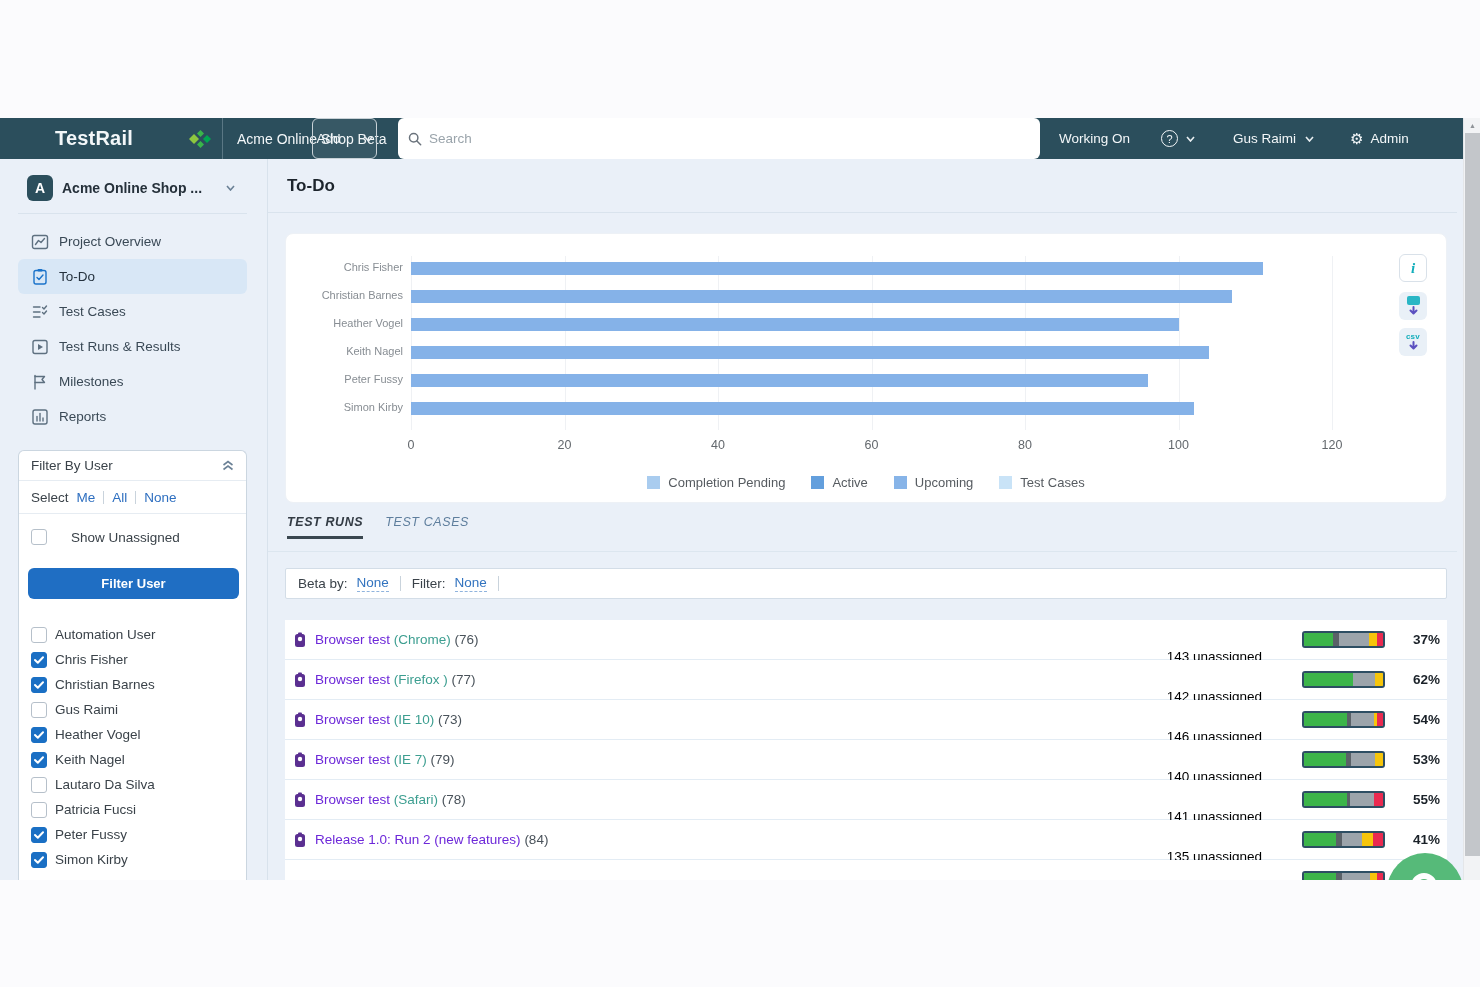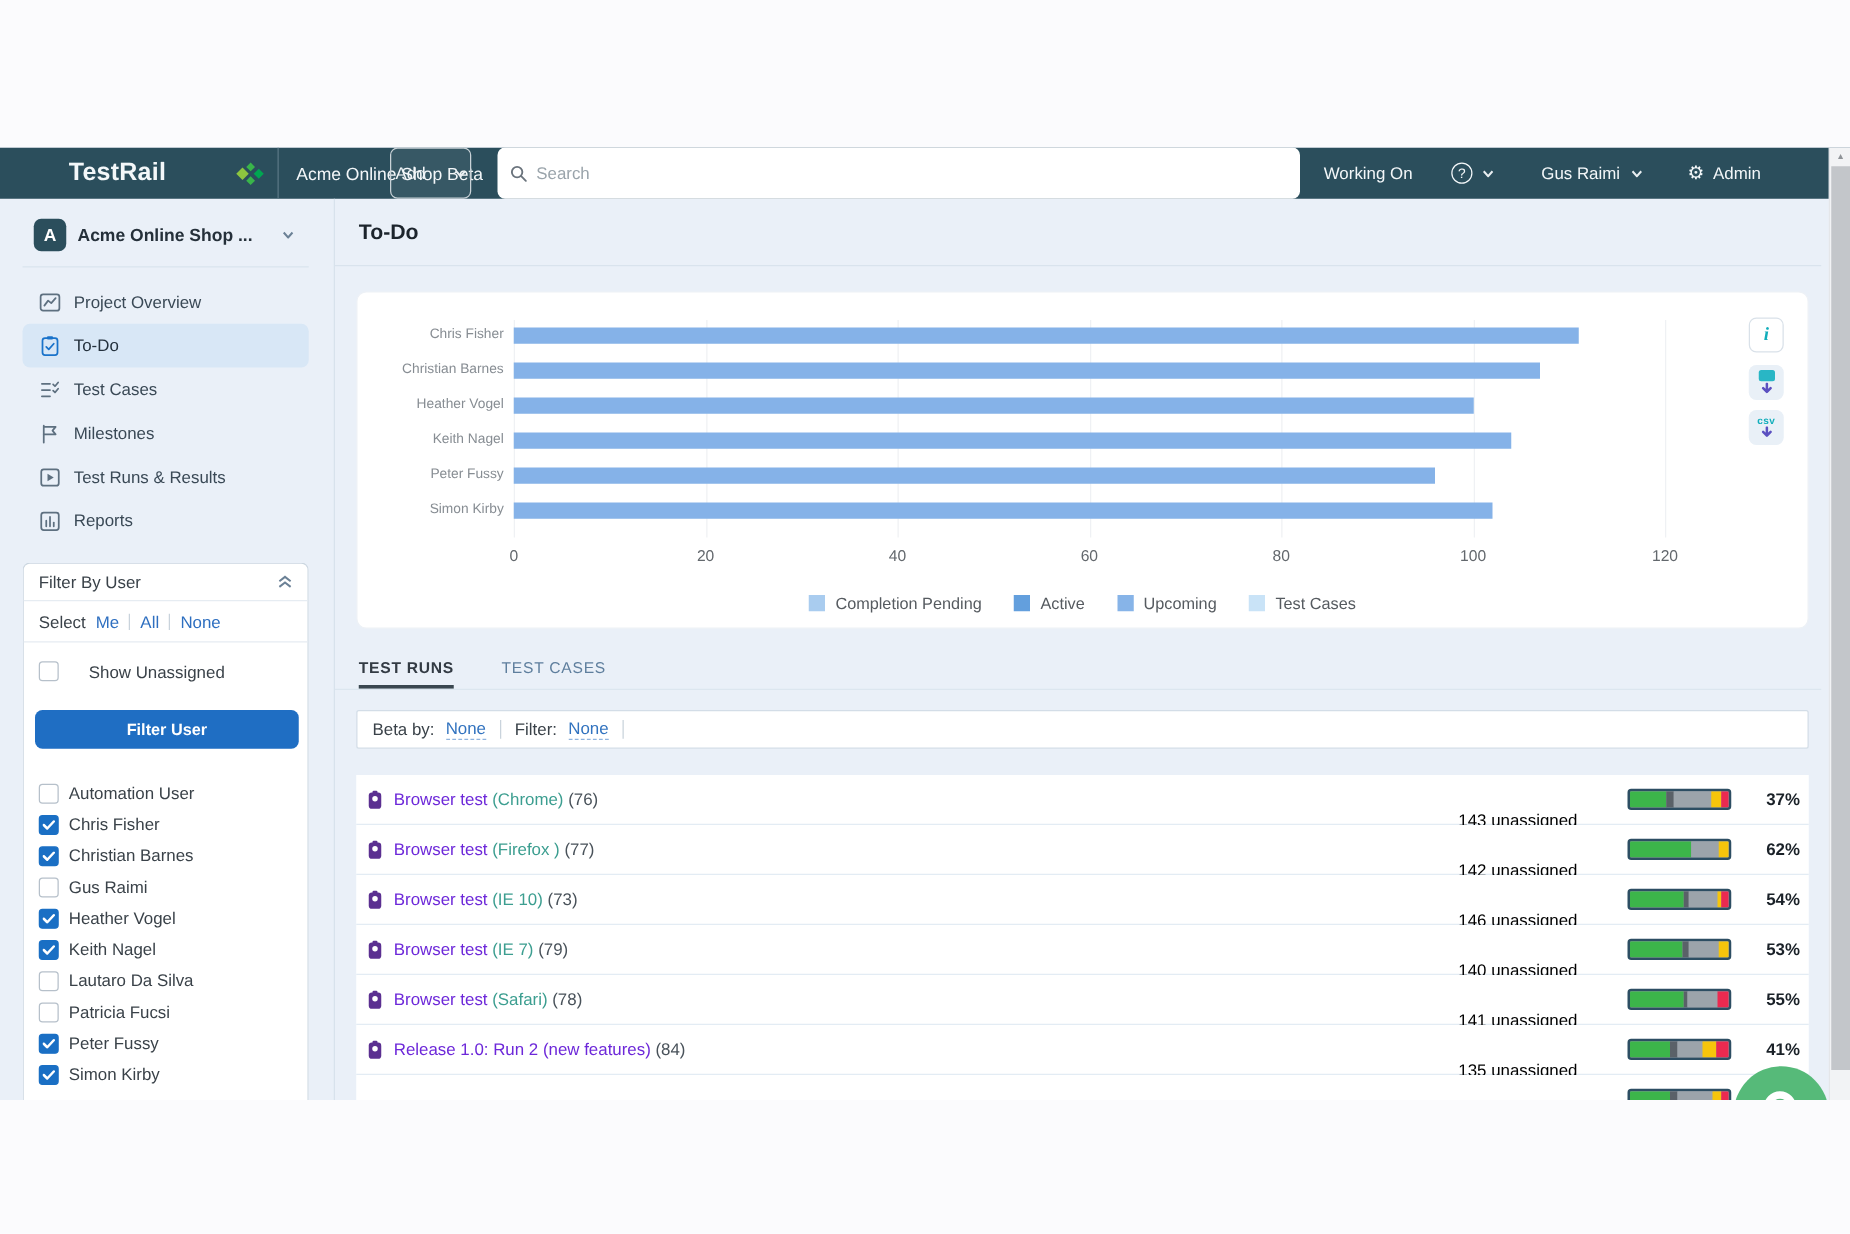--- a/index.html
+++ b/index.html
@@ -87,21 +87,21 @@
   .chart-tools { position:absolute; right:19px; top:20px; width:28px; }
   .tool-btn { width:28px; height:28px; border-radius:6px; display:flex; flex-direction:column; align-items:center; justify-content:center; cursor:pointer; }
   .tool-info { background:#fff; border:1px solid #D9E1E9; color:#12AEBB; font-family:"Liberation Serif",serif; font-style:italic; font-weight:bold; font-size:15px; margin-bottom:10px; }
   .tool-dl { background:#E9F0F7; margin-bottom:8px; }
   .tool-csv { background:#E9F0F7; }
   .csv-label { font-size:8px; font-weight:bold; color:#12AEBB; line-height:8px; letter-spacing:0.3px; }
   .dl-img { width:13px; height:9px; background:#29B6C5; border-radius:2px; margin-bottom:1px; }
   .dl-arrow { width:11px; height:10px; }
   .dl-arrow path { fill:none; stroke:#5B50C0; stroke-width:2; stroke-linecap:round; stroke-linejoin:round; }
 
-  .tabs { position:absolute; left:287px; top:409px; display:flex; gap:38px; }
+  .tabs { position:absolute; left:287px; top:397px; display:flex; gap:22px;font-style:italic; }
   .tab { font-size:12.5px; letter-spacing:0.6px; padding-bottom:7px; cursor:pointer; }
   .tab.active { color:#333B44; font-weight:bold; border-bottom:3px solid #3A4750; }
   .tab.inactive { color:#5E7E9D; }
   .tabs-divider { position:absolute; left:268px; top:433px; width:1189px; height:1px; background:#DCE6EF; }
 
   .toolbar { position:absolute; left:285px; top:450px; width:1162px; height:31px; background:#fff; border:1px solid #D3DDE7; border-radius:2px;
              display:flex; align-items:center; padding:0 12px; font-size:13.5px; color:#3A4249; gap:9px; }
   .tb-none { color:#3273BF; border-bottom:1px dashed #8FB3DD; cursor:pointer; padding-bottom:1px; }
   .toolbar .fp-vsep { height:15px; margin:0 2px; }
 
@@ -207,31 +207,31 @@
               <line class="st" x1="2.5" y1="4" x2="9" y2="4"></line>
               <line class="st" x1="2.5" y1="9" x2="9" y2="9"></line>
               <line class="st" x1="2.5" y1="14" x2="9" y2="14"></line>
               <polyline class="st" points="11.5,4.5 13,6 15.5,3"></polyline>
               <polyline class="st" points="11.5,9.5 13,11 15.5,8"></polyline>
             </svg></span>
           <span class="nav-label">Test Cases</span>
         </div>
         <div class="nav-item">
           <span class="nav-icon"><svg viewBox="0 0 18 18">
+              <rect class="st" x="2" y="2.5" width="14" height="13" rx="2"></rect>
+              <path class="fl" d="M7,6 L12,9 L7,12 Z"></path>
+            </svg></span>
+          <span class="nav-label">Test Runs &amp; Results</span>
+        </div>
+        <div class="nav-item">
+          <span class="nav-icon"><svg viewBox="0 0 18 18">
               <line class="st" x1="4" y1="2.5" x2="4" y2="16"></line>
               <path class="st" d="M4,3.5 h9.5 l-2.5,3 2.5,3 H4"></path>
             </svg></span>
           <span class="nav-label">Milestones</span>
-        </div>
-        <div class="nav-item">
-          <span class="nav-icon"><svg viewBox="0 0 18 18">
-              <rect class="st" x="2" y="2.5" width="14" height="13" rx="2"></rect>
-              <path class="fl" d="M7,6 L12,9 L7,12 Z"></path>
-            </svg></span>
-          <span class="nav-label">Test Runs &amp; Results</span>
         </div>
         <div class="nav-item">
           <span class="nav-icon"><svg viewBox="0 0 18 18">
               <rect class="st" x="2" y="2" width="14" height="14" rx="2"></rect>
               <line class="st" x1="6" y1="13" x2="6" y2="8.5"></line>
               <line class="st" x1="9" y1="13" x2="9" y2="5.5"></line>
               <line class="st" x1="12" y1="13" x2="12" y2="10"></line>
             </svg></span>
           <span class="nav-label">Reports</span>
         </div>

